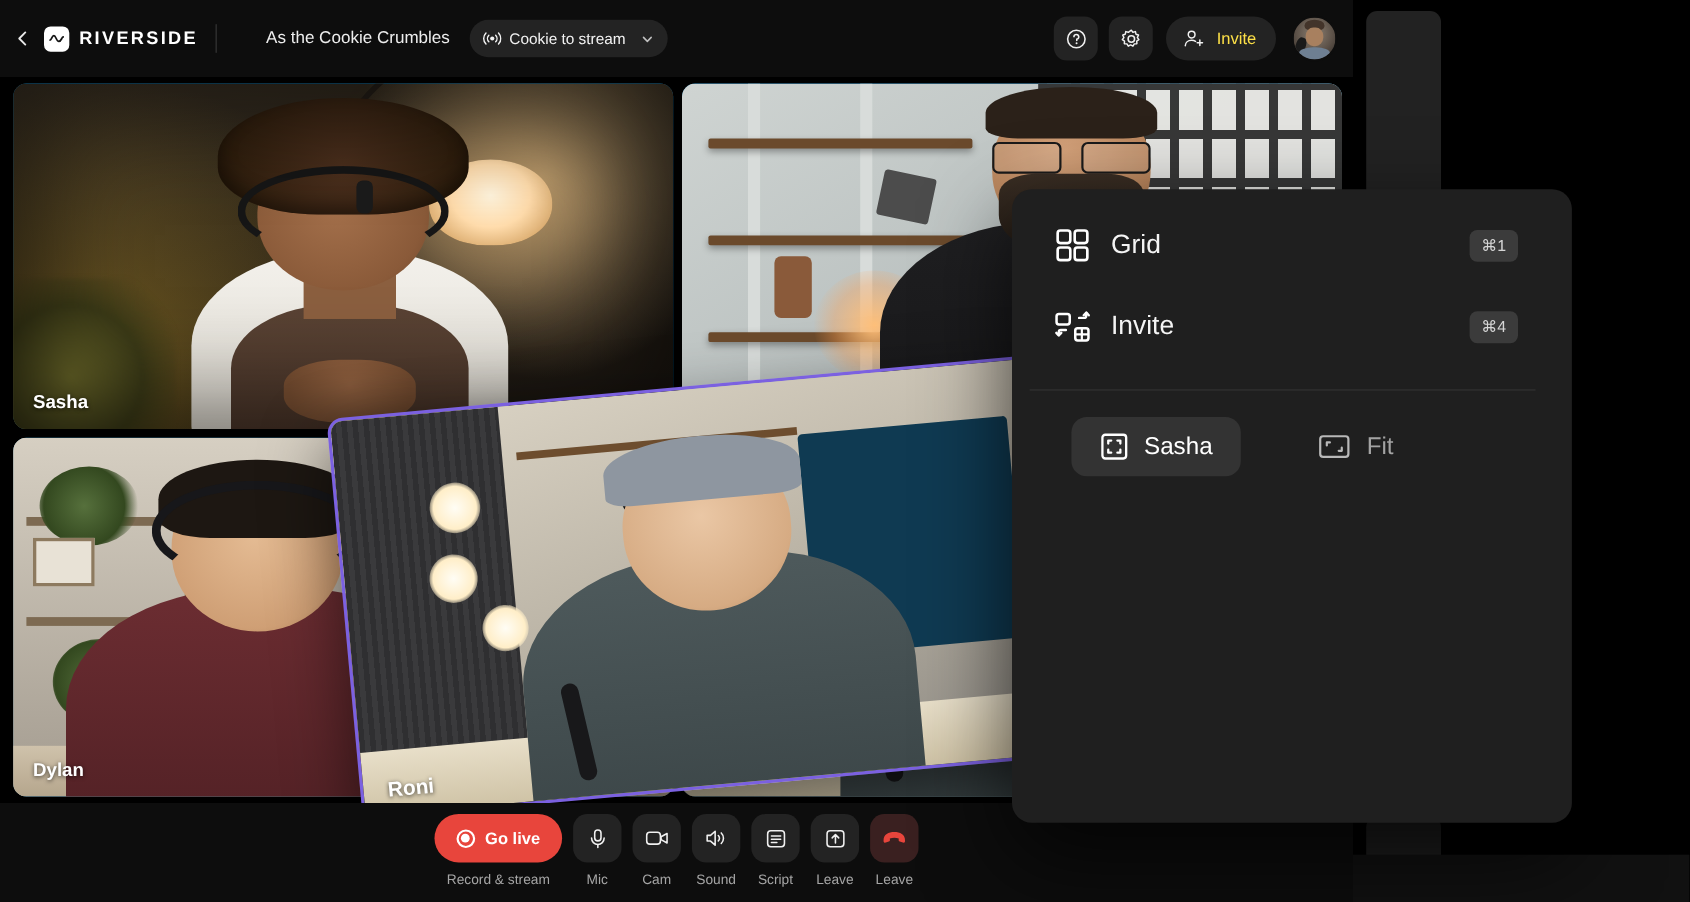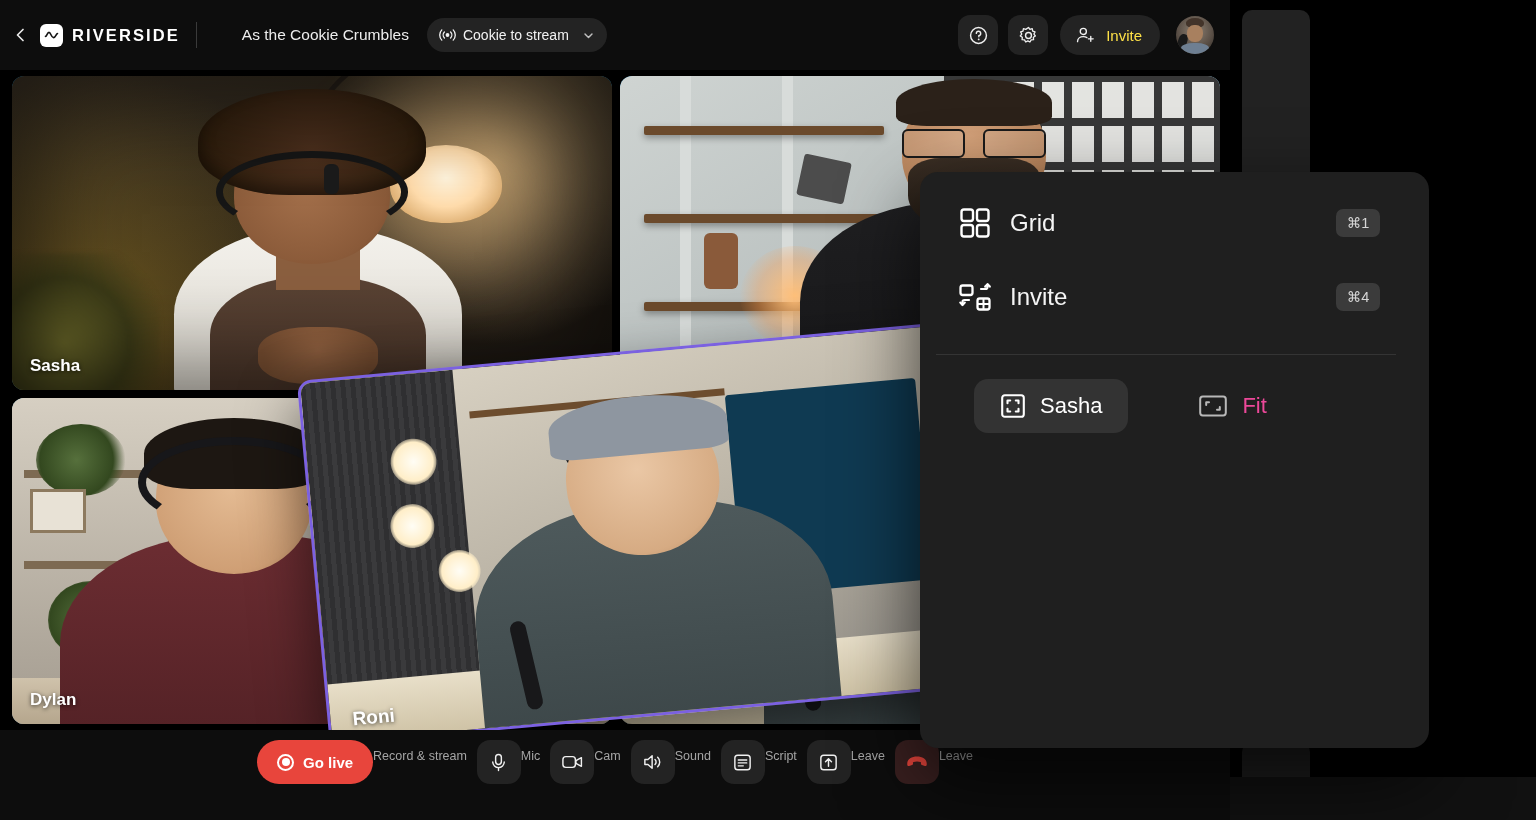--- a/index.html
+++ b/index.html
@@ -283,21 +283,21 @@
     box-shadow: 0 24px 60px rgba(0,0,0,.55);
   }
   .drag-tile .tile-name { left: 22px; bottom: 10px; font-size: 19px; }
 
   
   .controls {
     position: absolute; left: 0; bottom: 0; width: 1230px; height: 90px;
     display: flex; align-items: flex-start; justify-content: center;
     gap: 10px; padding-top: 10px; background: #0d0d0d; z-index: 25;
   }
-  .ctrl { display:flex; flex-direction: row; align-items:flex-start; cursor:pointer; }
+  .ctrl { display:flex; flex-direction: column; align-items:center; cursor:pointer; }
   .ctrl .pill {
     height: 44px; min-width: 44px; border-radius: 13px; background:#232323;
     display:flex; align-items:center; justify-content:center; color:#f0f0f0;
   }
   .ctrl .label {
     margin-top: 9px; font-size: 12.5px; color: #a5a5a5; white-space: nowrap;
   }
   .ctrl.golive .pill {
     background: #e8453c; border-radius: 22px; padding: 0 20px; gap: 9px;
     color:#fff; font-size: 15px; font-weight: 600; min-width: 0;
@@ -325,21 +325,21 @@
   .menu-item .mi-label { flex: 1 1 auto; font-size: 24px; font-weight: 400; margin-left: 10px; }
   .kbd {
     font-size: 14.5px; color:#d6d6d6; background:#3b3b3b; border-radius: 7px;
     padding: 6px 9px; min-width: 44px; text-align:center; flex:none;
   }
   .menu-item.active .kbd { background: transparent; }
   .menu-sep { height: 1px; background:#343434; margin: 20px 0 0 0; }
   .fit-row { display:flex; align-items:center; gap: 44px; padding: 24px 38px 0 38px; }
   .fit-btn {
     display:flex; align-items:center; gap: 14px; height: 54px; padding: 0 26px;
-    border-radius: 14px; cursor:pointer; color:#ec4899; font-size: 22px;
+    border-radius: 14px; cursor:pointer; color:#a3a3a3; font-size: 22px;
   }
   .fit-btn.active { background:#333333; color:#ffffff; }
   .fit-btn .fb-icon { display:flex; align-items:center; }
 </style>
 </head>
 <body>
 
 <div id="app">
 
   <div class="chrome-c"></div>

